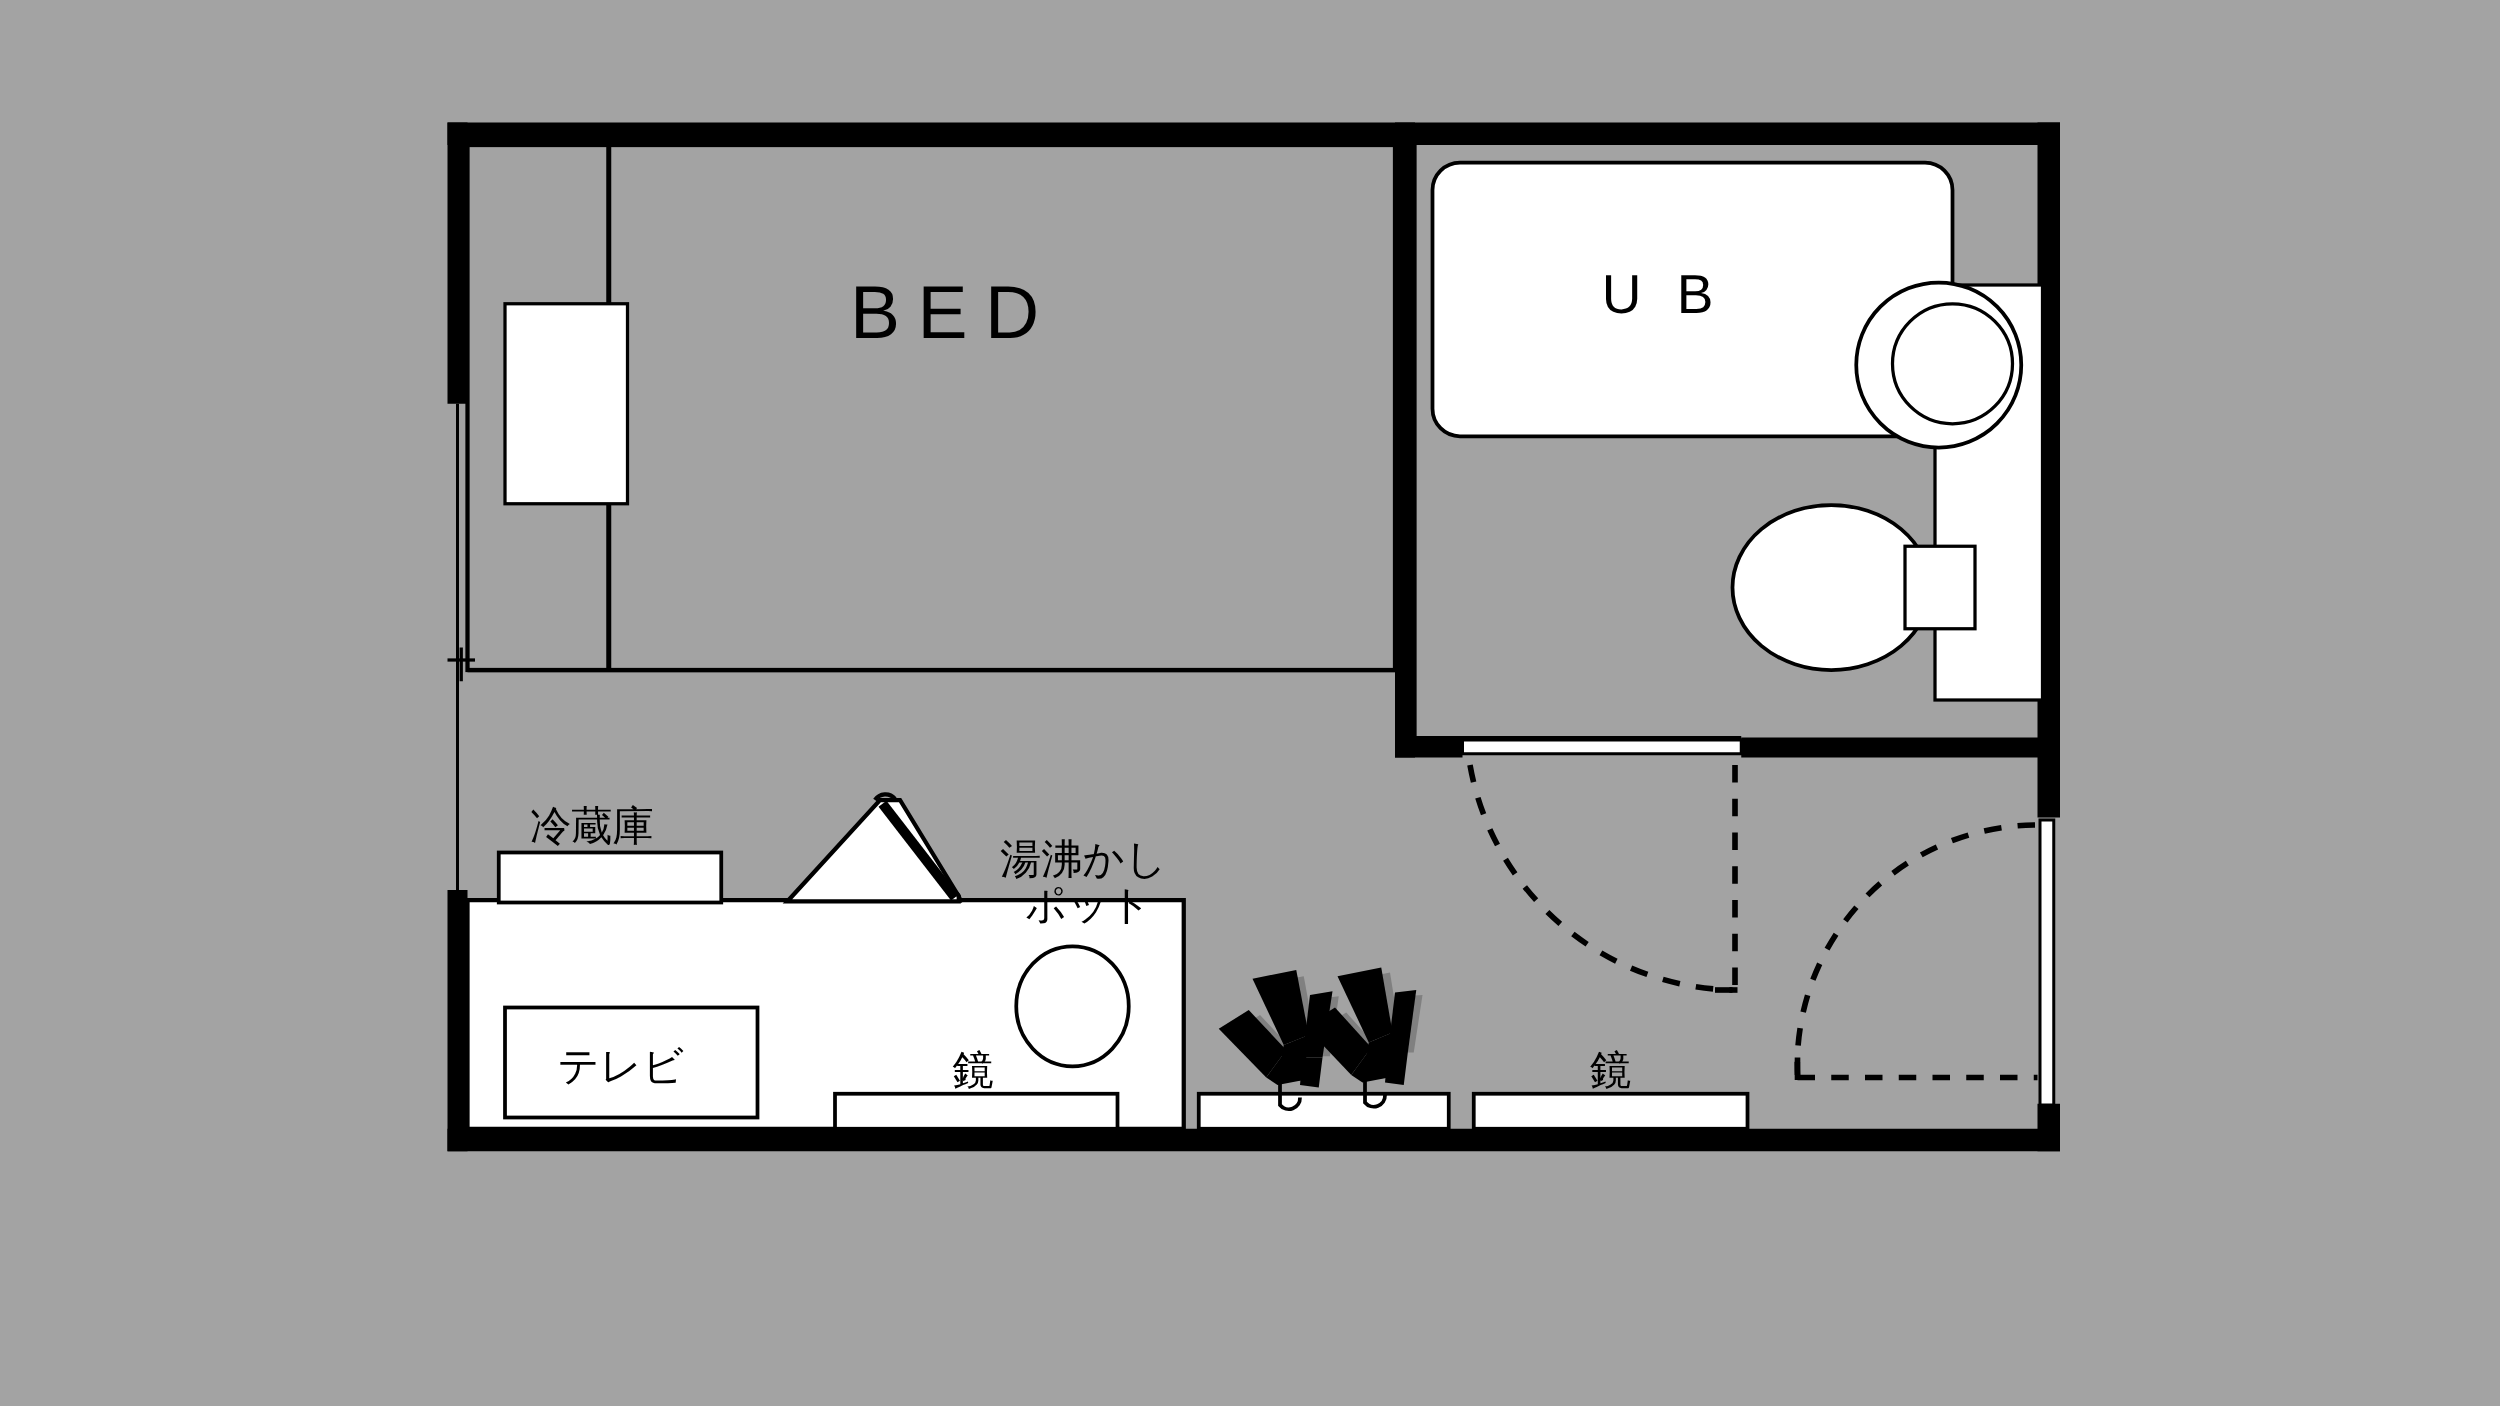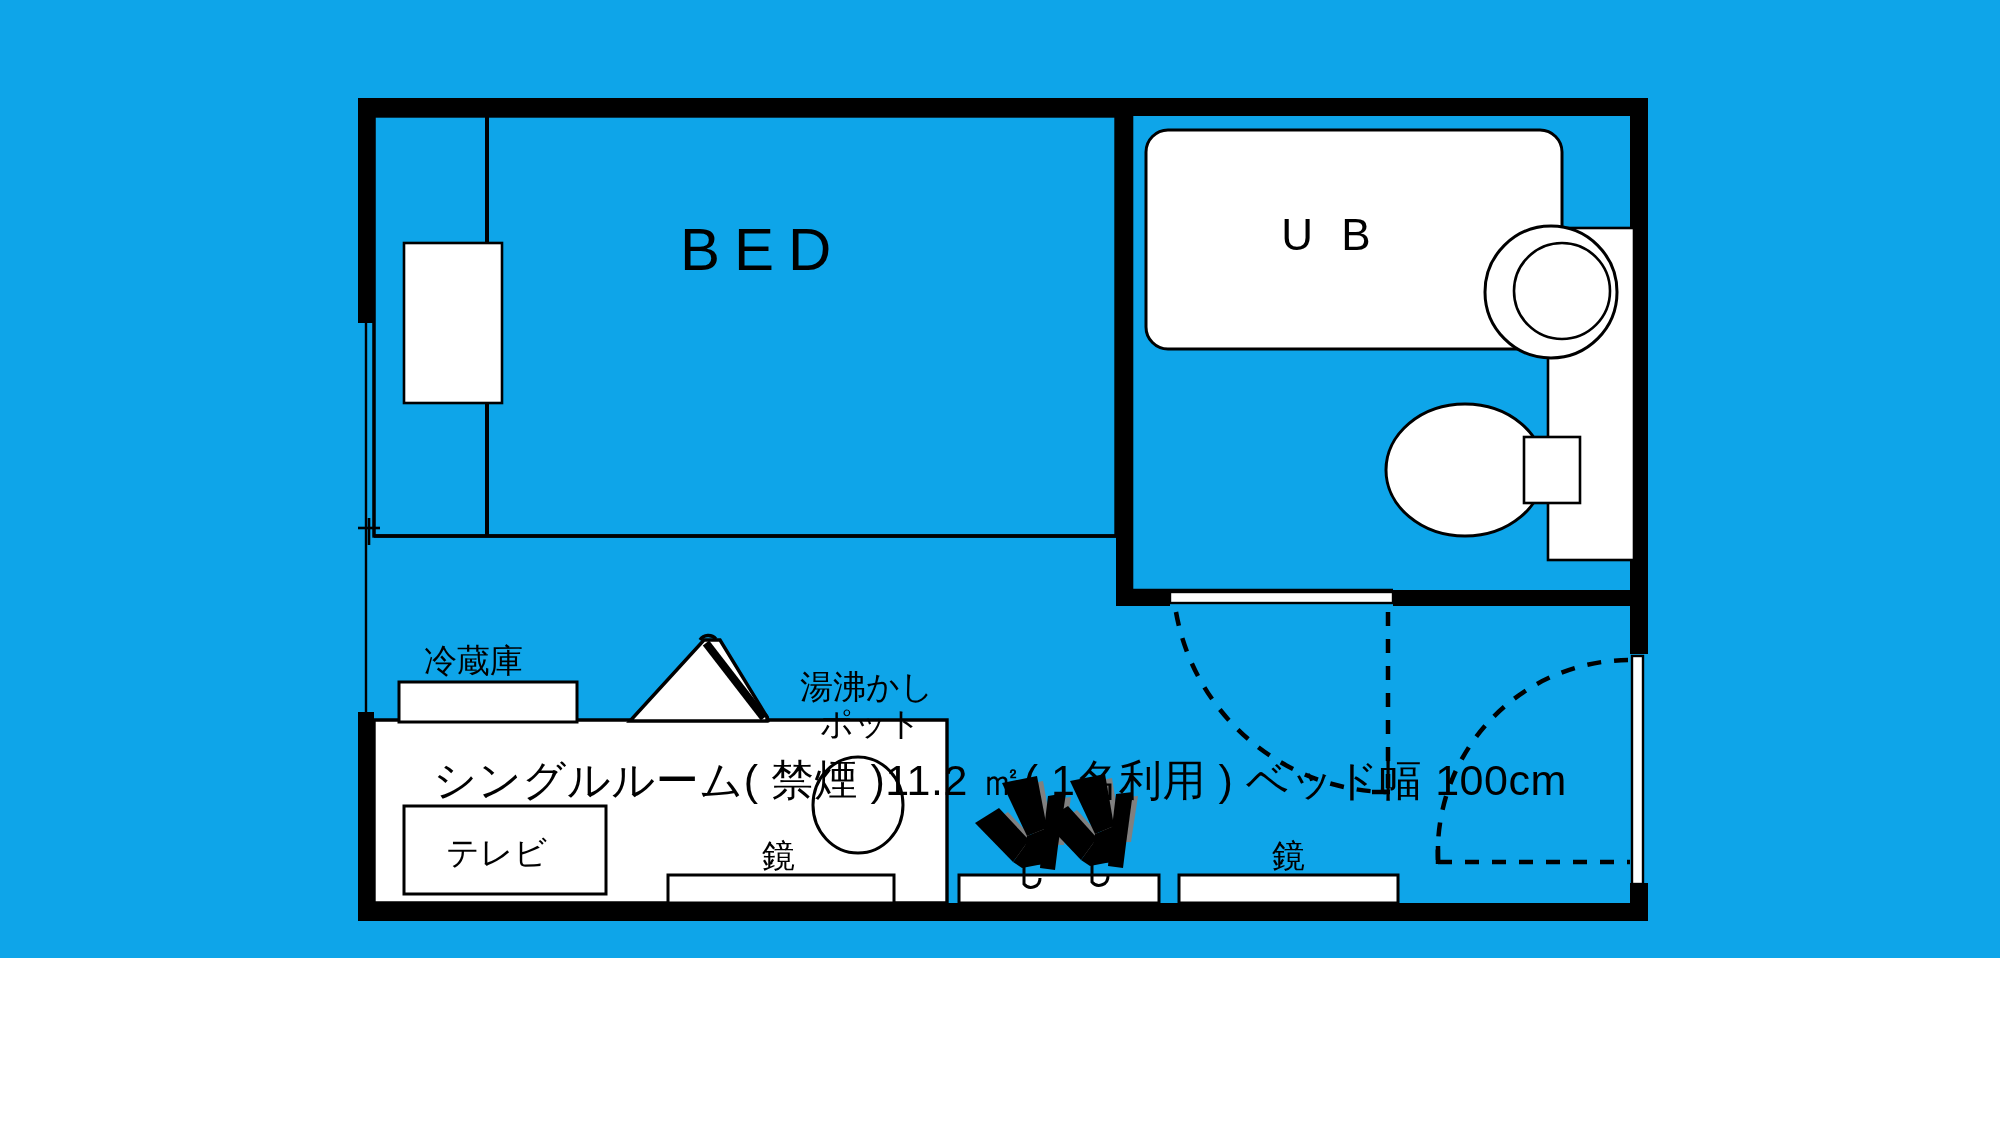--- a/index.html
+++ b/index.html
@@ -9,22 +9,22 @@
   }
   body {
     width: 2000px;
     height: 1125px;
     overflow: hidden;
     font-family: "Liberation Sans", sans-serif;
   }
   #root {
     position: relative;
     width: 2000px;
-    height: 958px;
-    background: #0ea5e9;
+    height: 1125px;
+    background: #a3a3a3;
   }
   #plan-svg {
     position: absolute;
     left: 0;
     top: 0;
   }
   .caption {
     position: absolute;
     left: 0;
     top: 752px;
@@ -219,17 +219,14 @@
     <text x="820" y="735" font-family="Liberation Sans, sans-serif" font-size="33" fill="#000">ポット</text>
 
     <text x="446" y="864" font-family="Liberation Sans, sans-serif" font-size="33" fill="#000">テレビ</text>
 
     <text x="762" y="867" font-family="Liberation Sans, sans-serif" font-size="33" fill="#000">鏡</text>
 
     <text x="1272" y="867" font-family="Liberation Sans, sans-serif" font-size="33" fill="#000">鏡</text>
 
   </svg>
 
-  <div class="caption">
-    <span>シングルルーム</span><span>( 禁煙 )</span><span>11.2 ㎡</span><span>( 1名利用 )</span> <span>ベッド幅 100cm</span>
-  </div>
 
 </div>
 
 </body></html>

